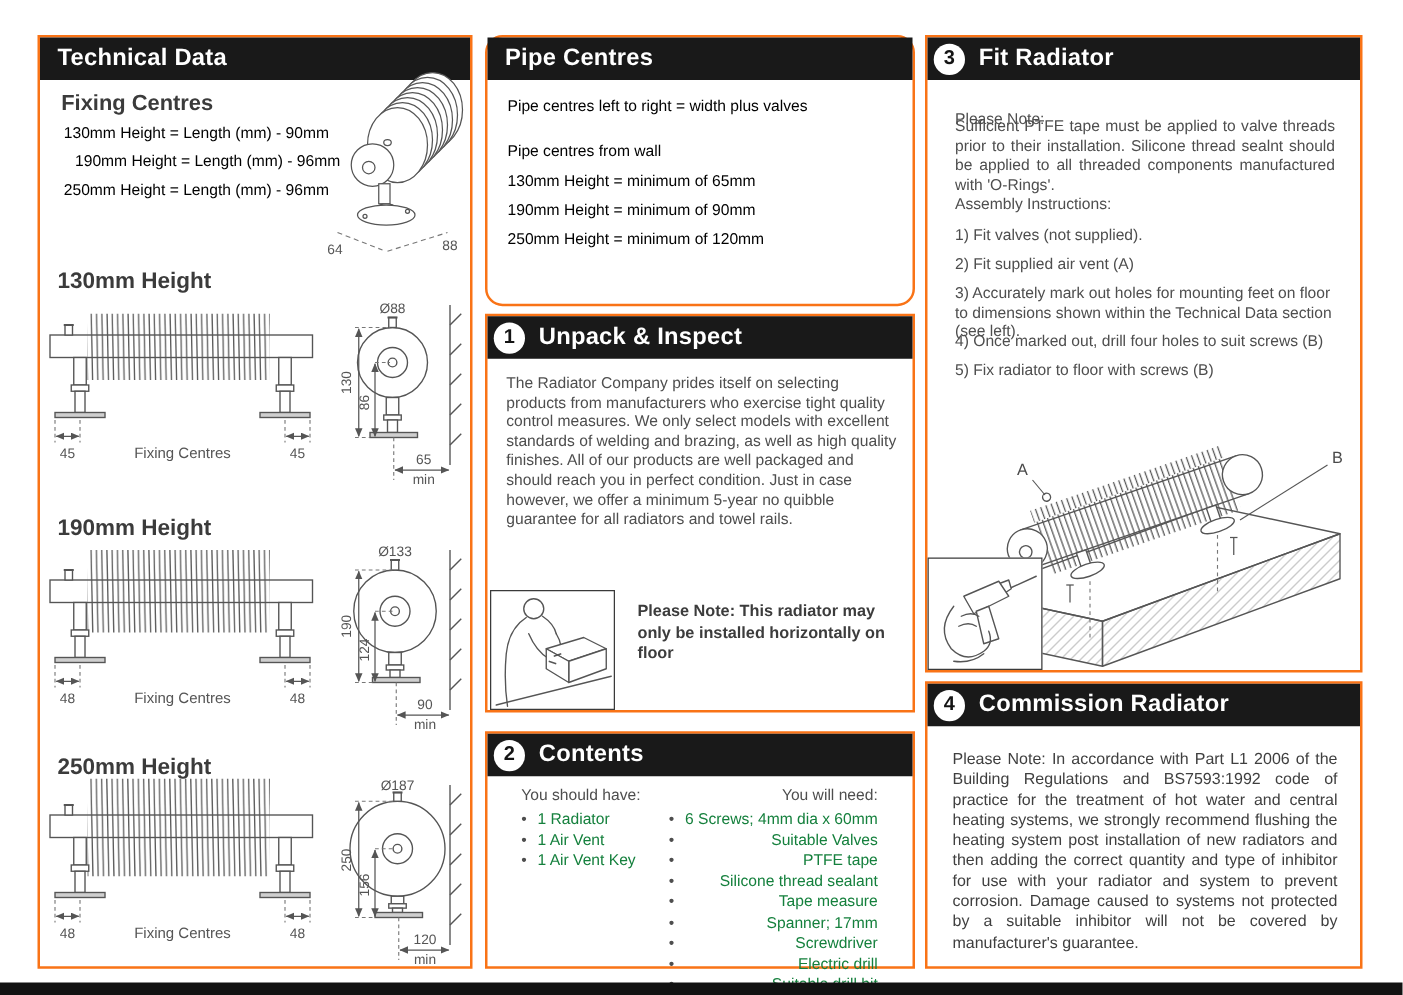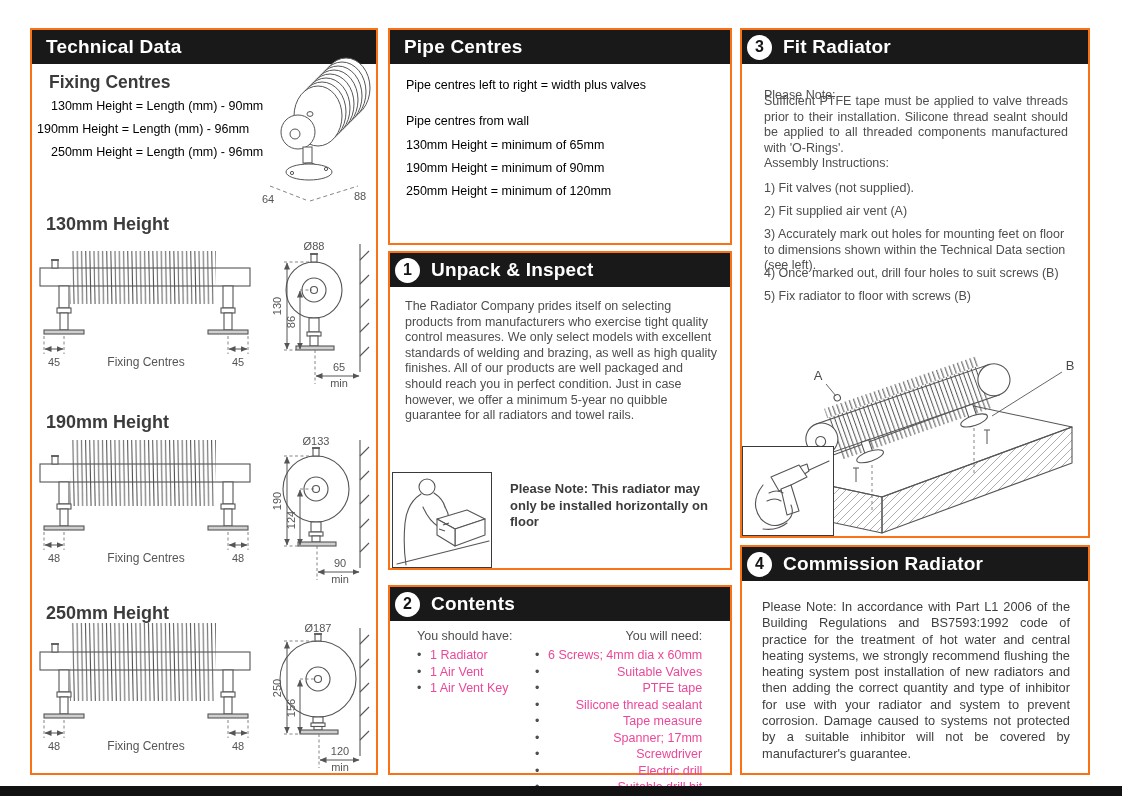--- a/index.html
+++ b/index.html
@@ -13,41 +13,41 @@
   .hdr.numbered{padding-left:5px;}
   .num{width:25px;height:25px;border-radius:50%;background:#fff;color:#141414;display:flex;
        align-items:center;justify-content:center;font-size:16px;font-weight:700;margin-right:11px;flex:0 0 25px;}
   .abs{position:absolute;}
   .h2{font-weight:700;color:#3b3b3b;}
   .bodytext{font-size:12.5px;line-height:15.6px;color:#4e4e4e;}
   .row{font-size:12.5px;color:#000000;}
   .just{text-align:justify;}
   .bold{font-weight:700;color:#3c3c3c;}
   ul.blist{list-style:none;margin:4px 0 0 0;padding:0;}
-  ul.blist li{font-size:12.5px;color:#ec4899;line-height:16.5px;padding-left:13px;position:relative;}
+  ul.blist li{font-size:12.5px;color:#15803d;line-height:16.5px;padding-left:13px;position:relative;}
   ul.blist li::before{content:"\2022";position:absolute;left:0;top:0;color:#4e4e4e;}
   .colhead{font-size:12.5px;color:#4e4e4e;}
   svg text{font-family:"Liberation Sans", sans-serif;}
   .dim{font-size:11px;fill:#555;}
   .dimlabel{font-size:12px;fill:#555;}
   .ablabel{font-size:13px;fill:#4a4a4a;}
   .inset{position:absolute;border:1.5px solid #3a3a3a;background:#fff;box-sizing:border-box;}
   .footerbar{position:absolute;left:0;top:786px;width:1122px;height:10px;background:#121212;}
 </style>
 </head>
 <body>
 
 <div class="box" style="left:30px;top:28px;width:348px;height:747px;">
   <div class="hdr">
     <span>Technical Data</span>
   </div>
 
   <div class="abs h2" style="left:17px;top:42px;font-size:17.5px;">Fixing Centres</div>
   <div class="abs row" style="left:19px;top:69px;">130mm Height = Length (mm) - 90mm</div>
-  <div class="abs row" style="left:5px;top:92px;">190mm Height = Length (mm) - 96mm</div>
+  <div class="abs row" style="left:28px;top:92px;">190mm Height = Length (mm) - 96mm</div>
   <div class="abs row" style="left:19px;top:115px;">250mm Height = Length (mm) - 96mm</div>
 
   <svg class="abs" style="left:222px;top:24px;" width="122" height="158" viewBox="0 0 122 158">
     <g stroke="#555" fill="#fff" stroke-width="1">
       <ellipse cx="92" cy="34" rx="24" ry="30"></ellipse>
         <ellipse cx="88" cy="38" rx="24" ry="30"></ellipse>
       <ellipse cx="84" cy="42" rx="24" ry="30"></ellipse>
         <ellipse cx="80" cy="46" rx="24" ry="30"></ellipse>
       <ellipse cx="76" cy="50" rx="24" ry="30"></ellipse>
         <ellipse cx="72" cy="54" rx="24" ry="30"></ellipse>
@@ -280,21 +280,21 @@
       <line x1="282" y1="138" x2="321" y2="138" marker-start="url(#a3)" marker-end="url(#a3)"></line>
     </g>
     <text x="280" y="10" class="dim" text-anchor="middle">Ø187</text>
     <text transform="rotate(-90 243 66)" x="243" y="66" class="dim" text-anchor="middle">250</text>
     <text transform="rotate(-90 257 86)" x="257" y="86" class="dim" text-anchor="middle">156</text>
     <text x="302" y="133" class="dim" text-anchor="middle">120</text>
     <text x="302" y="149" class="dim" text-anchor="middle">min</text>
   </svg>
 </div>
 
-<div class="box" style="left:388px;top:28px;width:344px;height:217px;">
+<div class="box" style="left:388px;top:28px;width:344px;height:217px;border-radius:14px;">
   <div class="hdr">
     <span>Pipe Centres</span>
   </div>
   <div class="abs row" style="left:16px;top:48px;">Pipe centres left to right = width plus valves</div>
   <div class="abs row" style="left:16px;top:84px;">Pipe centres from wall</div>
   <div class="abs row" style="left:16px;top:108px;">130mm Height = minimum of 65mm</div>
   <div class="abs row" style="left:16px;top:131px;">190mm Height = minimum of 90mm</div>
   <div class="abs row" style="left:16px;top:154px;">250mm Height = minimum of 120mm</div>
 </div>
 

